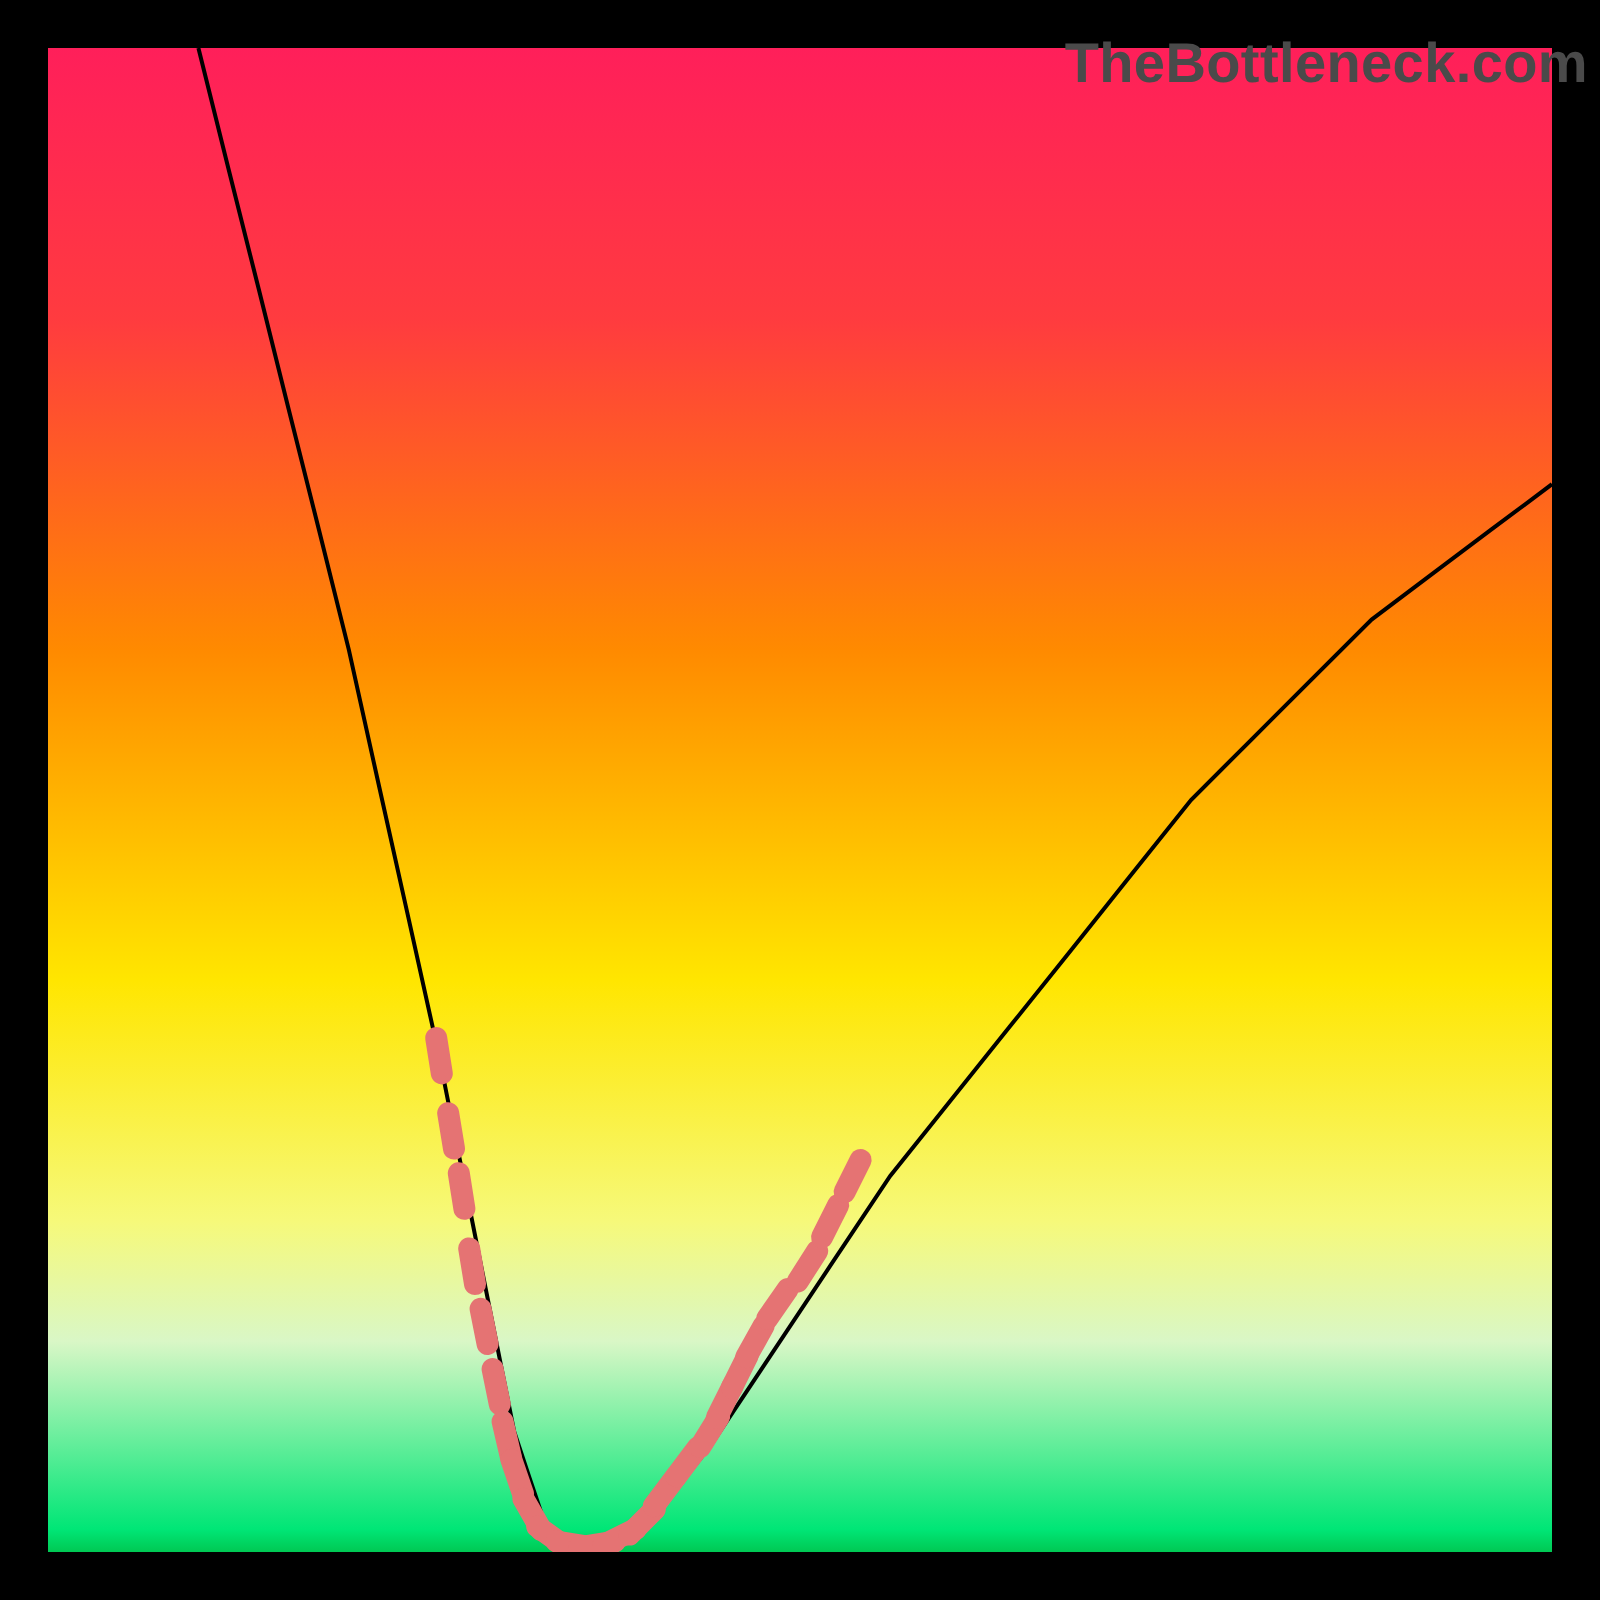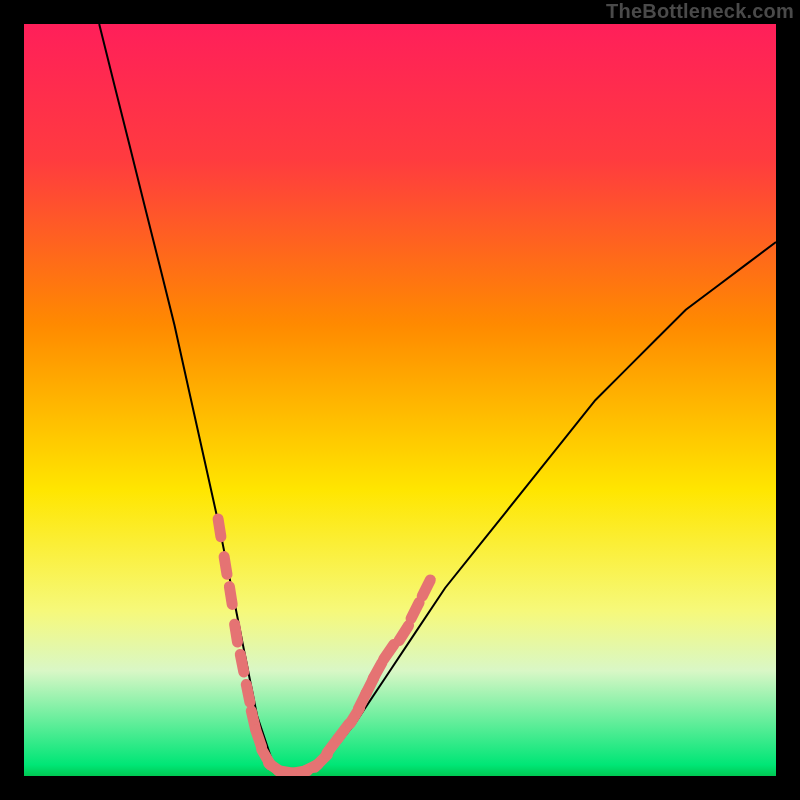--- a/index.html
+++ b/index.html
@@ -21,24 +21,24 @@
   }
   .plot {
     position: absolute;
     left: 24px;
     top: 24px;
     width: 752px;
     height: 752px;
   }
   .watermark {
     position: absolute;
-    top: 0;
+    top: 16px;
     right: 6px;
     color: #4a4a4a;
-    font-size: 20px;
+    font-size: 28px;
     font-weight: 600;
     letter-spacing: 0.2px;
     font-family: Arial, Helvetica, sans-serif;
   }
 </style>
 </head>
 <body>
 
 <div class="frame"></div>
 

